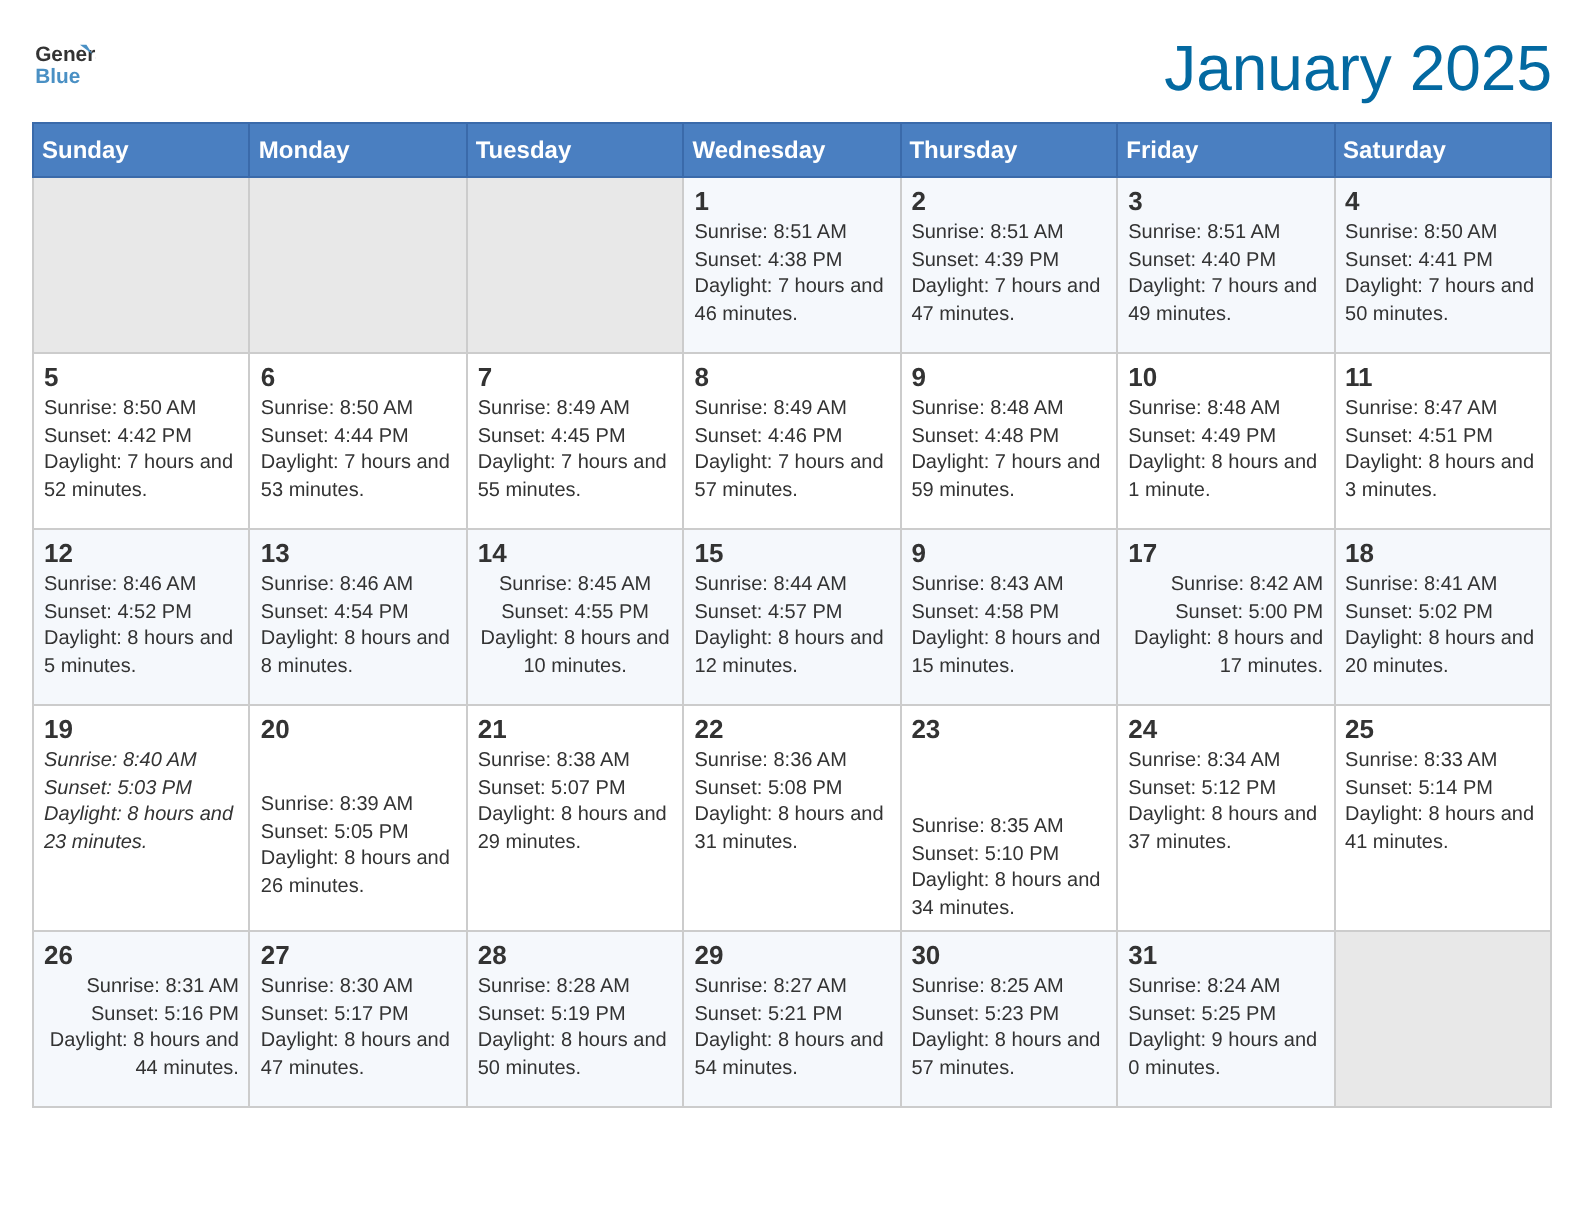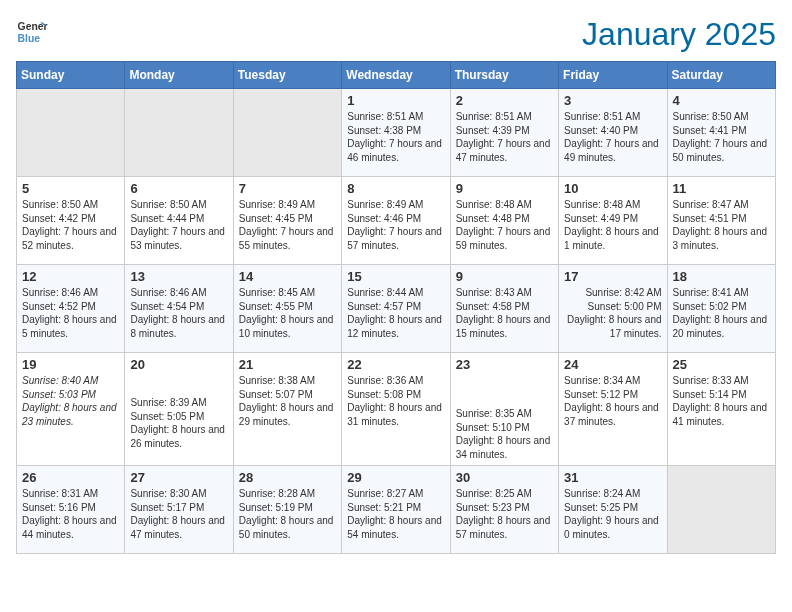--- a/index.html
+++ b/index.html
@@ -189,21 +189,21 @@
 Daylight: 8 hours and 5 minutes.</div>
         </td>
         <td>
           <span class="day-number">13</span>
           <div class="day-info" style="white-space: pre-line;">Sunrise: 8:46 AM
 Sunset: 4:54 PM
 Daylight: 8 hours and 8 minutes.</div>
         </td>
         <td>
           <span class="day-number">14</span>
-          <div class="day-info" style="white-space: pre-line;">Sunrise: 8:45 AM
+          <div class="day-info" style="white-space: pre-line; text-align: center;">Sunrise: 8:45 AM
 Sunset: 4:55 PM
 Daylight: 8 hours and 10 minutes.</div>
         </td>
         <td>
           <span class="day-number">15</span>
           <div class="day-info" style="white-space: pre-line;">Sunrise: 8:44 AM
 Sunset: 4:57 PM
 Daylight: 8 hours and 12 minutes.</div>
         </td>
         <td>
@@ -265,21 +265,21 @@
         <td>
           <span class="day-number">25</span>
           <div class="day-info" style="white-space: pre-line;">Sunrise: 8:33 AM
 Sunset: 5:14 PM
 Daylight: 8 hours and 41 minutes.</div>
         </td>
       </tr>
       <tr>
         <td>
           <span class="day-number">26</span>
-          <div class="day-info" style="white-space: pre-line;">Sunrise: 8:31 AM
+          <div class="day-info" style="white-space: pre-line; text-align: right;">Sunrise: 8:31 AM
 Sunset: 5:16 PM
 Daylight: 8 hours and 44 minutes.</div>
         </td>
         <td>
           <span class="day-number">27</span>
           <div class="day-info" style="white-space: pre-line;">Sunrise: 8:30 AM
 Sunset: 5:17 PM
 Daylight: 8 hours and 47 minutes.</div>
         </td>
         <td>

